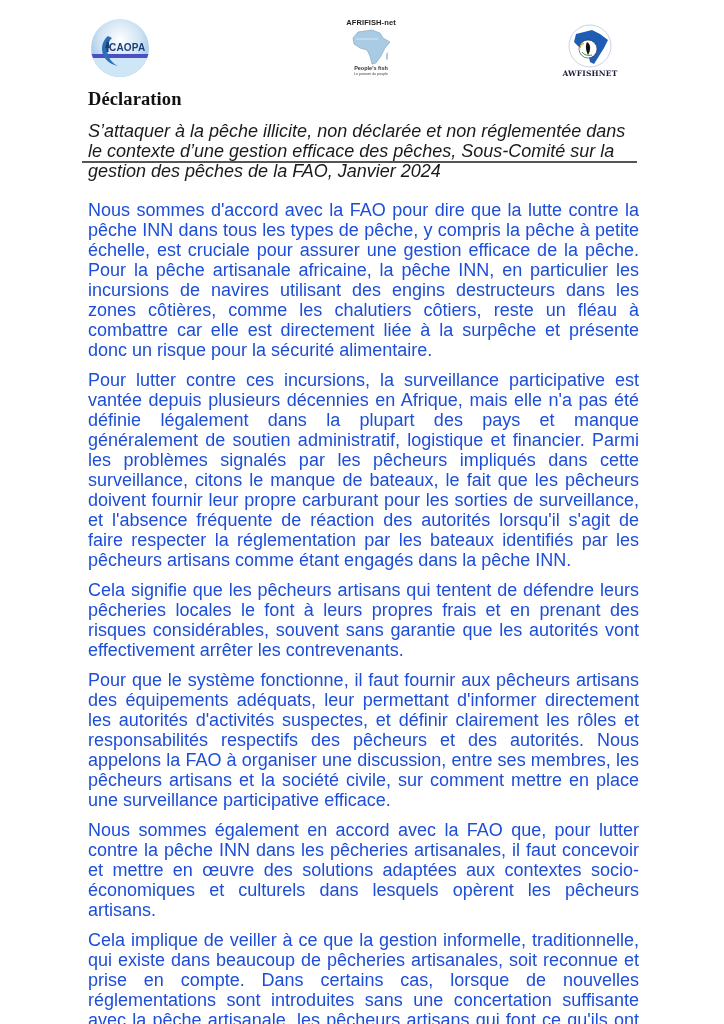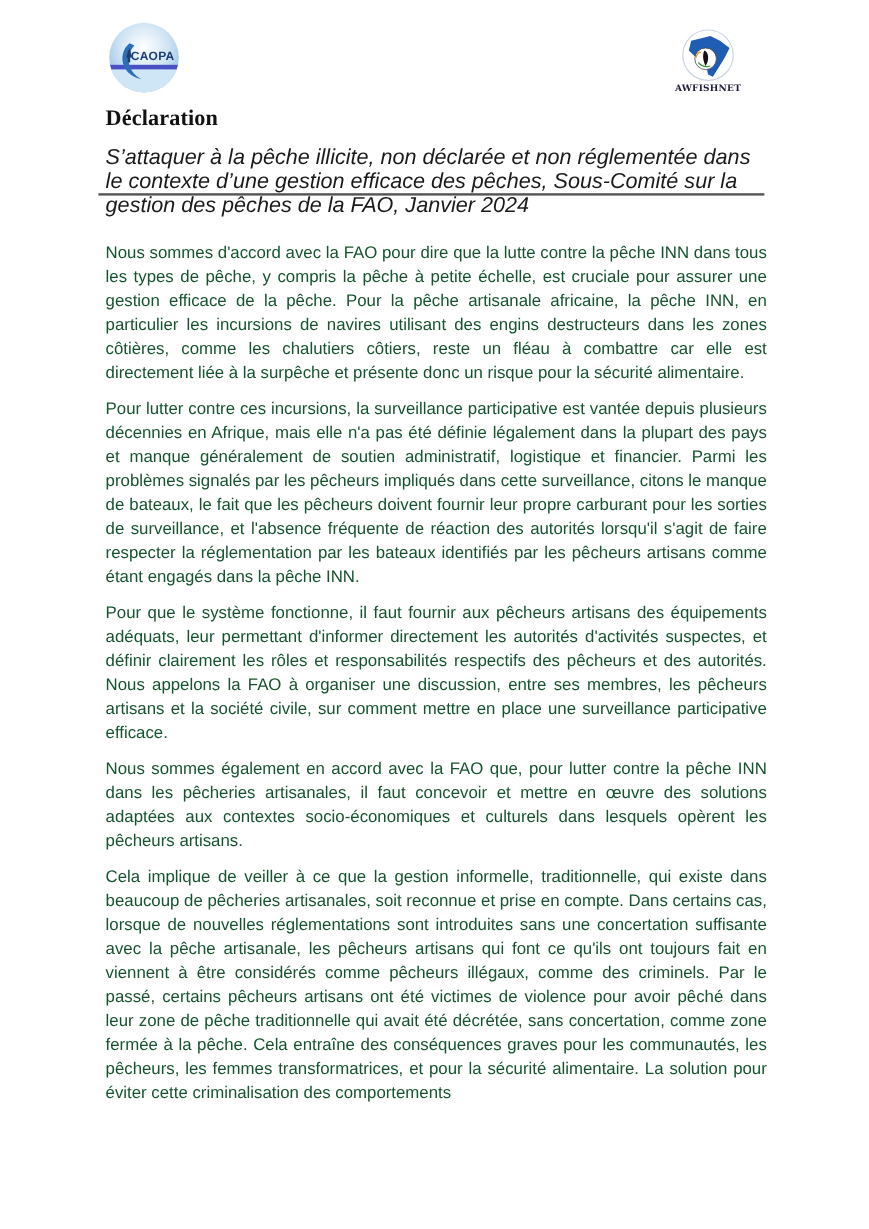--- a/index.html
+++ b/index.html
@@ -13,21 +13,21 @@
   .afrifish-sub1 { position: absolute; top: 47px; left: 0; width: 70px; text-align: center; font-size: 5.5px; font-weight: bold; color: #333; }
   .afrifish-sub2 { position: absolute; top: 54px; left: 0; width: 70px; text-align: center; font-size: 3.6px; color: #444; }
   .awf-label { position: absolute; top: 47px; left: 0; width: 56px; text-align: center; font-family: "DejaVu Serif", serif; font-size: 7.5px; font-weight: bold; color: #1d1d3a; letter-spacing: 0.2px; }
   .caopa-text { position: absolute; top: 24px; left: 19px; font-size: 10px; font-weight: bold; color: #1b3d7a; letter-spacing: 0.2px; }
 
   .title { position: absolute; left: 88px; top: 89px; font-family: Liberation Serif, serif; font-weight: bold; font-size: 18.5px; color: #111; letter-spacing: 0.1px; }
   .subtitle { position: absolute; left: 88px; top: 121px; width: 552px; font-style: italic; font-size: 18px; line-height: 20px; color: #1a1a1a; }
   .rule { position: absolute; left: 82px; top: 161px; width: 555px; height: 2px; background: #555; }
 
   .body { position: absolute; left: 88px; top: 200px; width: 551px; }
-  .para { margin: 0 0 10px 0; font-size: 14px; line-height: 20px; text-align: justify; color: #14532d; }
+  .para { margin: 0 0 10px 0; font-size: 18px; line-height: 20px; text-align: justify; color: #1d4ed8; }
 </style>
 </head>
 <body>
 
 <div class="logos">
 
   <div class="logo logo-caopa">
     <svg width="60" height="60" viewBox="0 0 60 60">
       <defs>
         <radialGradient id="cg" cx="50%" cy="35%" r="65%">
@@ -44,20 +44,30 @@
         <rect x="0" y="36" width="60" height="4" fill="#4a4fc4"></rect>
         <rect x="0" y="40" width="60" height="20" fill="#cfe6f6"></rect>
         <path d="M18 18 C8 26 10 44 28 48 C16 42 14 28 22 20 Z" fill="#2a6fb8"></path>
         <path d="M15 30 L18 22 L20 30 Z" fill="#1e3f6d"></path>
         <rect x="16.5" y="24" width="2" height="10" fill="#1e3f6d"></rect>
       </g>
     </svg>
     <span class="caopa-text">CAOPA</span>
   </div>
 
+  <div class="logo logo-afrifish">
+    <span class="afrifish-title">AFRIFISH-net</span>
+    <svg style="position:absolute;top:10px;left:14px" width="42" height="38" viewBox="0 0 42 38">
+      <path d="M8 4 L22 2 L30 5 L33 10 L40 14 L35 20 L31 28 L26 35 L22 36 L20 28 L17 22 L10 20 L4 16 L3 10 Z" fill="#a9cbe3" stroke="#7aa3c2" stroke-width="0.6"></path>
+      <path d="M36 26 L38 24 L38 31 L36 32 Z" fill="#a9cbe3"></path>
+      <path d="M6 11 L28 11" stroke="#d7e7f1" stroke-width="1"></path>
+    </svg>
+    <span class="afrifish-sub1">People's fish</span>
+    <span class="afrifish-sub2">Le poisson du peuple</span>
+  </div>
 
   <div class="logo logo-awfishnet">
     <svg style="position:absolute;top:0;left:4px" width="48" height="46" viewBox="0 0 48 46">
       <circle cx="24" cy="24" r="21" fill="#ffffff" stroke="#c9d3e6" stroke-width="1"></circle>
       <path d="M10 12 L26 8 L34 12 L42 18 L38 26 L33 34 L28 42 L24 40 L22 30 L14 26 L8 20 Z" fill="#1f5db5"></path>
       <circle cx="22" cy="27" r="9" fill="#ffffff" stroke="#333" stroke-width="0.6"></circle>
       <path d="M21 20 C25 22 25 28 22 33 C20 29 19 24 21 20 Z" fill="#111"></path>
       <path d="M14 26 C15 22 17 21 18 22" stroke="#d9a21b" stroke-width="1.2" fill="none"></path>
       <path d="M16 30 C18 33 22 34 26 33" stroke="#3a8f3a" stroke-width="1" fill="none"></path>
     </svg>
@@ -65,16 +75,17 @@
   </div>
 </div>
 
 <h1 class="title" style="margin:0">Déclaration</h1>
 <p class="subtitle" style="margin:0">S’attaquer à la pêche illicite, non déclarée et non réglementée dans le contexte d’une gestion efficace des pêches, Sous-Comité sur la gestion des pêches de la FAO, Janvier 2024</p>
 <div class="rule"></div>
 
 <div class="body">
   <p class="para">Nous sommes d'accord avec la FAO pour dire que la lutte contre la pêche INN dans tous les types de pêche, y compris la pêche à petite échelle, est cruciale pour assurer une gestion efficace de la pêche. Pour la pêche artisanale africaine, la pêche INN, en particulier les incursions de navires utilisant des engins destructeurs dans les zones côtières, comme les chalutiers côtiers, reste un fléau à combattre car elle est directement liée à la surpêche et présente donc un risque pour la sécurité alimentaire.</p>
   <p class="para">Pour lutter contre ces incursions, la surveillance participative est vantée depuis plusieurs décennies en Afrique, mais elle n'a pas été définie légalement dans la plupart des pays et manque généralement de soutien administratif, logistique et financier. Parmi les problèmes signalés par les pêcheurs impliqués dans cette surveillance, citons le manque de bateaux, le fait que les pêcheurs doivent fournir leur propre carburant pour les sorties de surveillance, et l'absence fréquente de réaction des autorités lorsqu'il s'agit de faire respecter la réglementation par les bateaux identifiés par les pêcheurs artisans comme étant engagés dans la pêche INN.</p>
+  <p class="para">Cela signifie que les pêcheurs artisans qui tentent de défendre leurs pêcheries locales le font à leurs propres frais et en prenant des risques considérables, souvent sans garantie que les autorités vont effectivement arrêter les contrevenants.</p>
   <p class="para">Pour que le système fonctionne, il faut fournir aux pêcheurs artisans des équipements adéquats, leur permettant d'informer directement les autorités d'activités suspectes, et définir clairement les rôles et responsabilités respectifs des pêcheurs et des autorités. Nous appelons la FAO à organiser une discussion, entre ses membres, les pêcheurs artisans et la société civile, sur comment mettre en place une surveillance participative efficace.</p>
   <p class="para">Nous sommes également en accord avec la FAO que, pour lutter contre la pêche INN dans les pêcheries artisanales, il faut concevoir et mettre en œuvre des solutions adaptées aux contextes socio-économiques et culturels dans lesquels opèrent les pêcheurs artisans.</p>
   <p class="para">Cela implique de veiller à ce que la gestion informelle, traditionnelle, qui existe dans beaucoup de pêcheries artisanales, soit reconnue et prise en compte. Dans certains cas, lorsque de nouvelles réglementations sont introduites sans une concertation suffisante avec la pêche artisanale, les pêcheurs artisans qui font ce qu'ils ont toujours fait en viennent à être considérés comme pêcheurs illégaux, comme des criminels. Par le passé, certains pêcheurs artisans ont été victimes de violence pour avoir pêché dans leur zone de pêche traditionnelle qui avait été décrétée, sans concertation, comme zone fermée à la pêche. Cela entraîne des conséquences graves pour les communautés, les pêcheurs, les femmes transformatrices, et pour la sécurité alimentaire. La solution pour éviter cette criminalisation des comportements</p>
 </div>
 
 </body></html>

